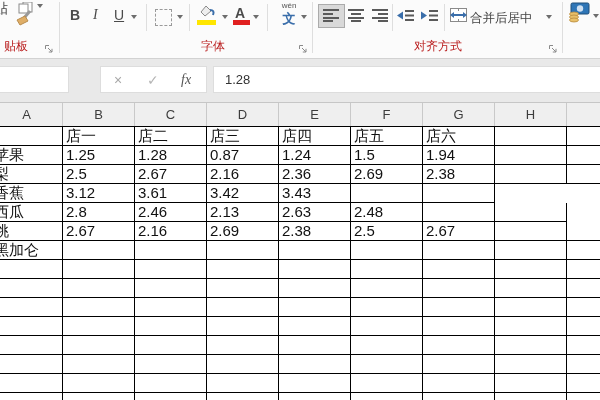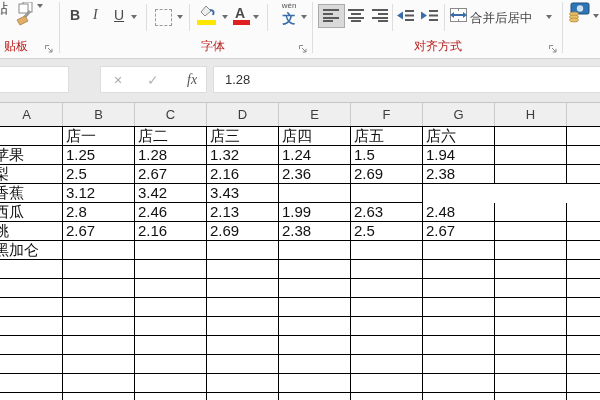--- a/index.html
+++ b/index.html
@@ -187,21 +187,21 @@
     <span class="dd" style="left:593px;top:14px;"></span>
   </div>
 
   <div id="fbar">
     <div class="fwhite" id="namebox"></div>
     <span class="dd" style="left:57px;top:77px;border-top-color:#8a8a8a;"></span>
     <div id="dots"></div>
     <div class="fwhite" id="fxbox">
       <span class="fxsym" style="left:13px;color:#a8a8a8;">×</span>
       <span class="fxsym" style="left:46px;color:#b5b5b5;">✓</span>
-      <span class="fxsym" style="left:86px;color:#555;font-style:italic;font-family:'Liberation Serif',serif;">fx</span>
+      <span class="fxsym" style="left:80px;color:#555;font-style:italic;font-family:'Liberation Serif',serif;">fx</span>
     </div>
     <div class="fwhite" id="finput">1.28</div>
     <div id="ibeam">
       <div class="bar" style="top:0;"></div>
         <div class="stem"></div>
         <div class="bar b"></div>
     </div>
   </div>
 
   <div id="colheads">
@@ -225,52 +225,52 @@
         <div class="gcell">店四</div>
         <div class="gcell">店五</div>
         <div class="gcell">店六</div>
         <div class="gcell"></div>
         <div class="gcell"></div>
       </div>
       <div class="grow">
         <div class="gcell">苹果</div>
         <div class="gcell">1.25</div>
         <div class="gcell">1.28</div>
-        <div class="gcell">1.32</div>
+        <div class="gcell">0.87</div>
         <div class="gcell">1.24</div>
         <div class="gcell">1.5</div>
         <div class="gcell">1.94</div>
         <div class="gcell"></div>
         <div class="gcell"></div>
       </div>
       <div class="grow">
         <div class="gcell">梨</div>
         <div class="gcell">2.5</div>
         <div class="gcell">2.67</div>
         <div class="gcell">2.16</div>
         <div class="gcell">2.36</div>
         <div class="gcell">2.69</div>
         <div class="gcell">2.38</div>
         <div class="gcell"></div>
         <div class="gcell"></div>
       </div>
       <div class="grow">
         <div class="gcell">香蕉</div>
         <div class="gcell">3.12</div>
+        <div class="gcell">3.61</div>
         <div class="gcell">3.42</div>
         <div class="gcell">3.43</div>
         <div class="gcell"></div>
         <div class="gcell"></div>
       </div>
       <div class="grow">
         <div class="gcell">西瓜</div>
         <div class="gcell">2.8</div>
         <div class="gcell">2.46</div>
         <div class="gcell">2.13</div>
-        <div class="gcell">1.99</div>
         <div class="gcell">2.63</div>
         <div class="gcell">2.48</div>
         <div class="gcell"></div>
         <div class="gcell"></div>
       </div>
       <div class="grow">
         <div class="gcell">桃</div>
         <div class="gcell">2.67</div>
         <div class="gcell">2.16</div>
         <div class="gcell">2.69</div>

